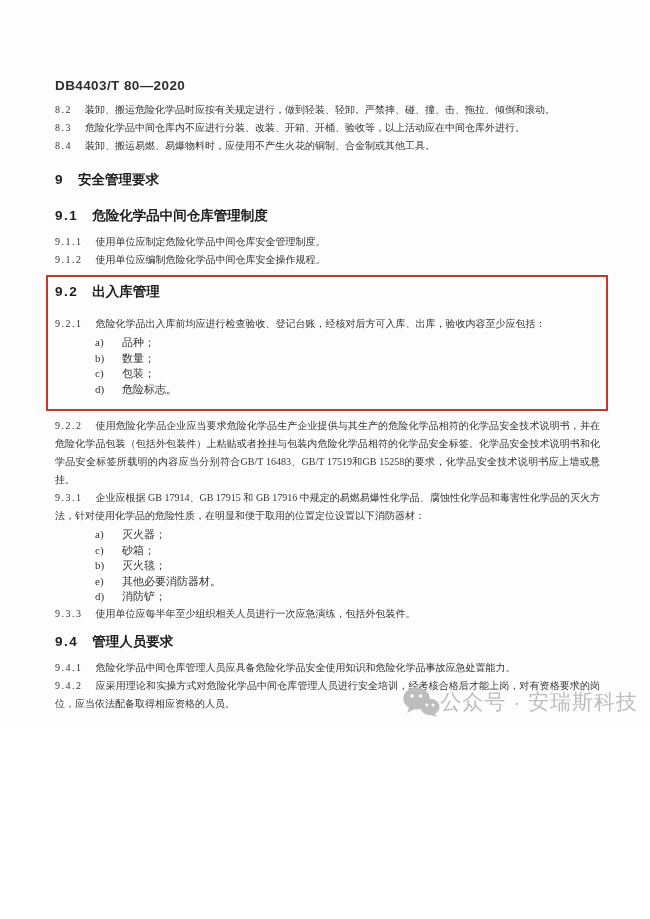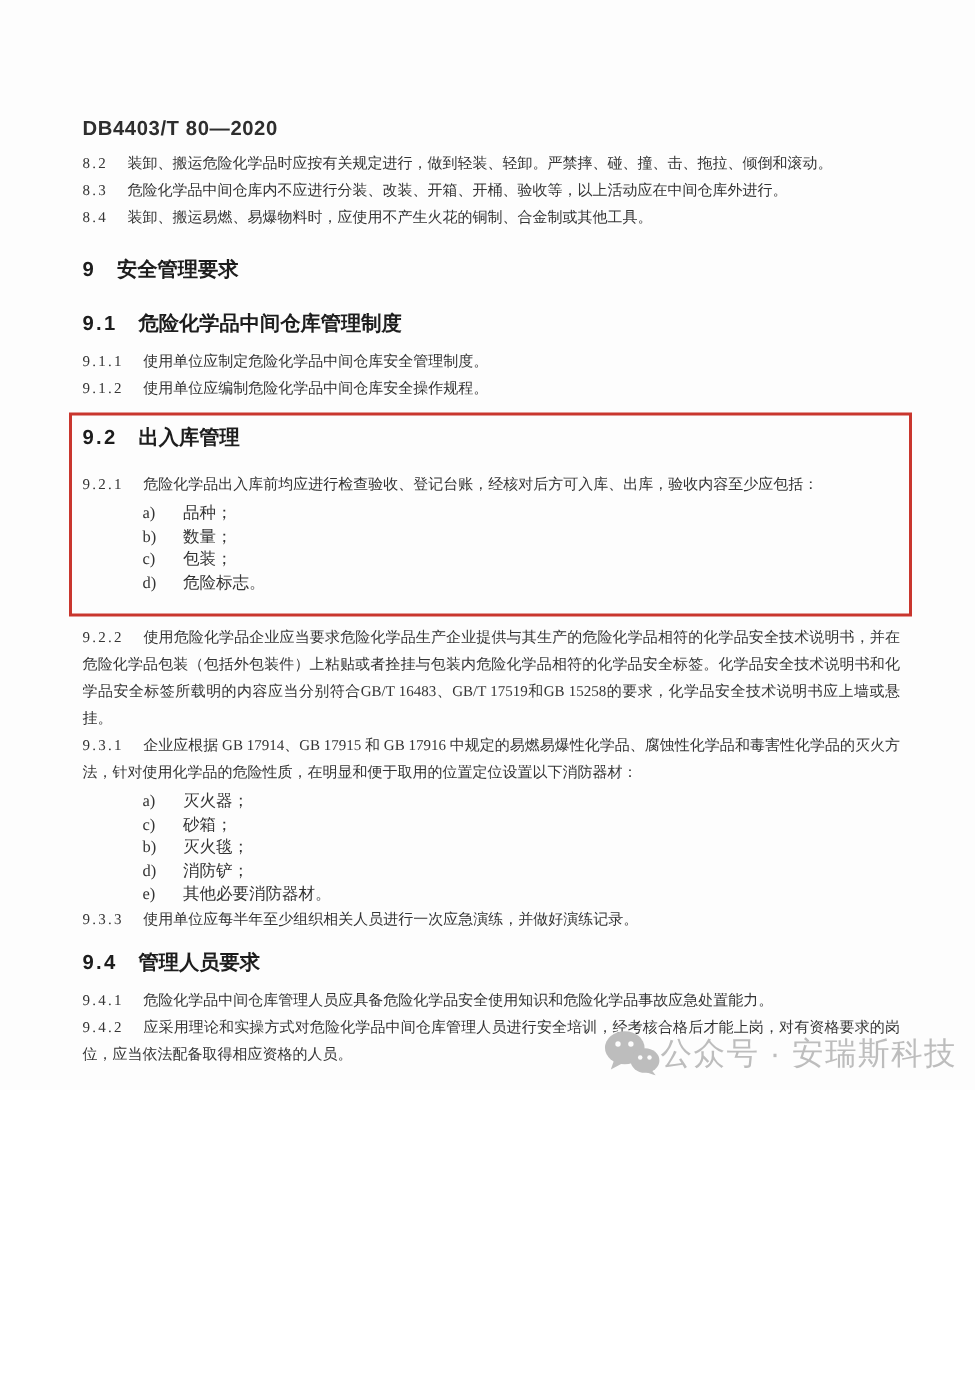--- a/index.html
+++ b/index.html
@@ -97,25 +97,25 @@
     </div>
 
     <p class="para"><span class="num">9.2.2</span><span>使用危险化学品企业应当要求危险化学品生产企业提供与其生产的危险化学品相符的化学品安全技术说明书，并在危险化学品包装（包括外包装件）上粘贴或者拴挂与包装内危险化学品相符的化学品安全标签。化学品安全技术说明书和化学品安全标签所载明的内容应当分别符合GB/T 16483、GB/T 17519和GB 15258的要求，化学品安全技术说明书应上墙或悬挂。</span></p>
 
 
     <p class="para"><span class="num">9.3.1</span><span>企业应根据 GB 17914、GB 17915 和 GB 17916 中规定的易燃易爆性化学品、腐蚀性化学品和毒害性化学品的灭火方法，针对使用化学品的危险性质，在明显和便于取用的位置定位设置以下消防器材：</span></p>
     <ul class="clause-list">
       <li><span class="marker">a)</span><span>灭火器；</span></li>
       <li><span class="marker">c)</span><span>砂箱；</span></li>
       <li><span class="marker">b)</span><span>灭火毯；</span></li>
+      <li><span class="marker">e)</span><span>其他必要消防器材。</span></li>
       <li><span class="marker">d)</span><span>消防铲；</span></li>
-      <li><span class="marker">e)</span><span>其他必要消防器材。</span></li>
     </ul>
 
-    <p class="para"><span class="num">9.3.3</span><span>使用单位应每半年至少组织相关人员进行一次应急演练，并做好演练记录。</span></p>
+    <p class="para"><span class="num">9.3.3</span><span>使用单位应每半年至少组织相关人员进行一次应急演练，包括外包装件。</span></p>
 
     <h3 class="heading h-9-4"><span class="num">9.4</span><span>管理人员要求</span></h3>
 
     <p class="para"><span class="num">9.4.1</span><span>危险化学品中间仓库管理人员应具备危险化学品安全使用知识和危险化学品事故应急处置能力。</span></p>
     <p class="para"><span class="num">9.4.2</span><span>应采用理论和实操方式对危险化学品中间仓库管理人员进行安全培训，经考核合格后才能上岗，对有资格要求的岗位，应当依法配备取得相应资格的人员。</span></p>
 
   </div>
 
   <div class="page-number">4</div>
 

